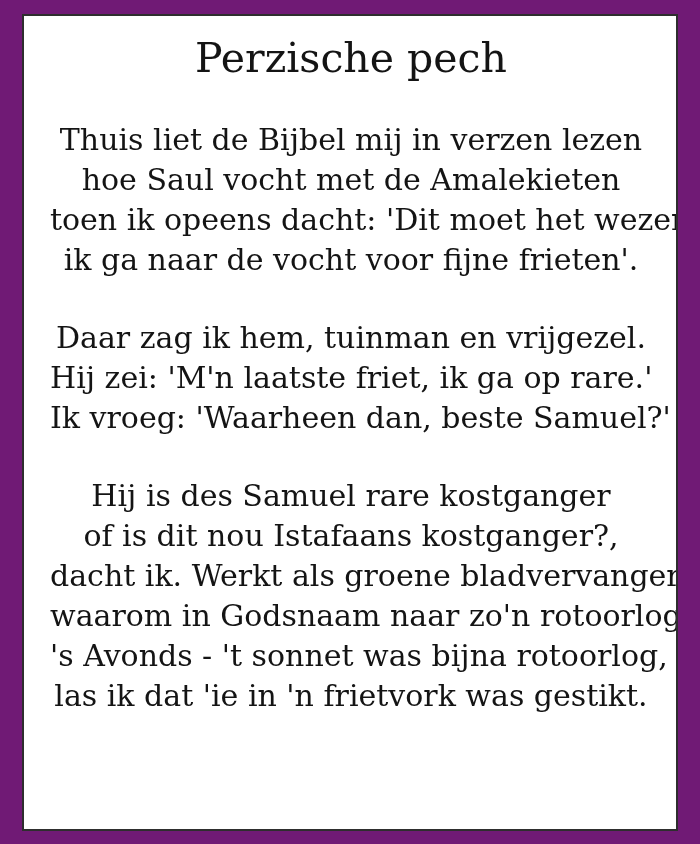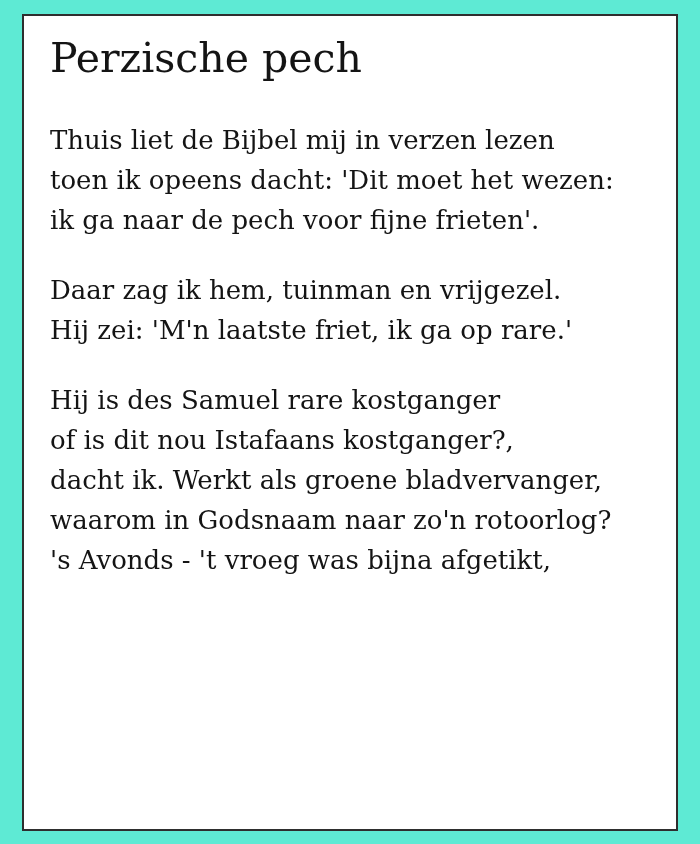--- a/index.html
+++ b/index.html
@@ -4,23 +4,24 @@
 <style>
   html, body {
     margin: 0;
     padding: 0;
     background: #ffffff;
   }
   .page {
     position: relative;
     width: 700px;
     height: 844px;
-    background: #5eead4;
+    background: #701a75;
     font-family: "DejaVu Serif", serif;
     color: #141414;
+    text-align: center;
   }
   .poem-frame {
     position: absolute;
     left: 22px;
     top: 14px;
     width: 656px;
     height: 817px;
     box-sizing: border-box;
     border: 2px solid #2e2e2e;
     background: #ffffff;
@@ -32,49 +33,52 @@
     font-size: 41px;
     font-weight: 400;
     line-height: 48px;
     letter-spacing: 0;
     white-space: nowrap;
   }
   .stanza {
     margin: 0;
   }
   .stanza + .stanza {
-    margin-top: 30px;
+    margin-top: 38px;
   }
   .line {
-    font-size: 26px;
+    font-size: 30px;
     line-height: 40px;
     white-space: nowrap;
   }
 </style>
 </head>
 <body>
 
 <div class="page">
   <div class="poem-frame">
 
     <h1 class="poem-title">Perzische pech</h1>
 
     <div class="stanza">
       <div class="line">Thuis liet de Bijbel mij in verzen lezen</div>
+      <div class="line">hoe Saul vocht met de Amalekieten</div>
       <div class="line">toen ik opeens dacht: 'Dit moet het wezen:</div>
-      <div class="line">ik ga naar de pech voor fijne frieten'.</div>
+      <div class="line">ik ga naar de vocht voor fijne frieten'.</div>
     </div>
 
     <div class="stanza">
       <div class="line">Daar zag ik hem, tuinman en vrijgezel.</div>
       <div class="line">Hij zei: 'M'n laatste friet, ik ga op rare.'</div>
+      <div class="line">Ik vroeg: 'Waarheen dan, beste Samuel?'</div>
     </div>
 
     <div class="stanza">
       <div class="line">Hij is des Samuel rare kostganger</div>
       <div class="line">of is dit nou Istafaans kostganger?,</div>
       <div class="line">dacht ik. Werkt als groene bladvervanger,</div>
       <div class="line">waarom in Godsnaam naar zo'n rotoorlog?</div>
-      <div class="line">'s Avonds - 't vroeg was bijna afgetikt,</div>
+      <div class="line">'s Avonds - 't sonnet was bijna rotoorlog,</div>
+      <div class="line">las ik dat 'ie in 'n frietvork was gestikt.</div>
     </div>
 
   </div>
 </div>
 
 </body></html>

